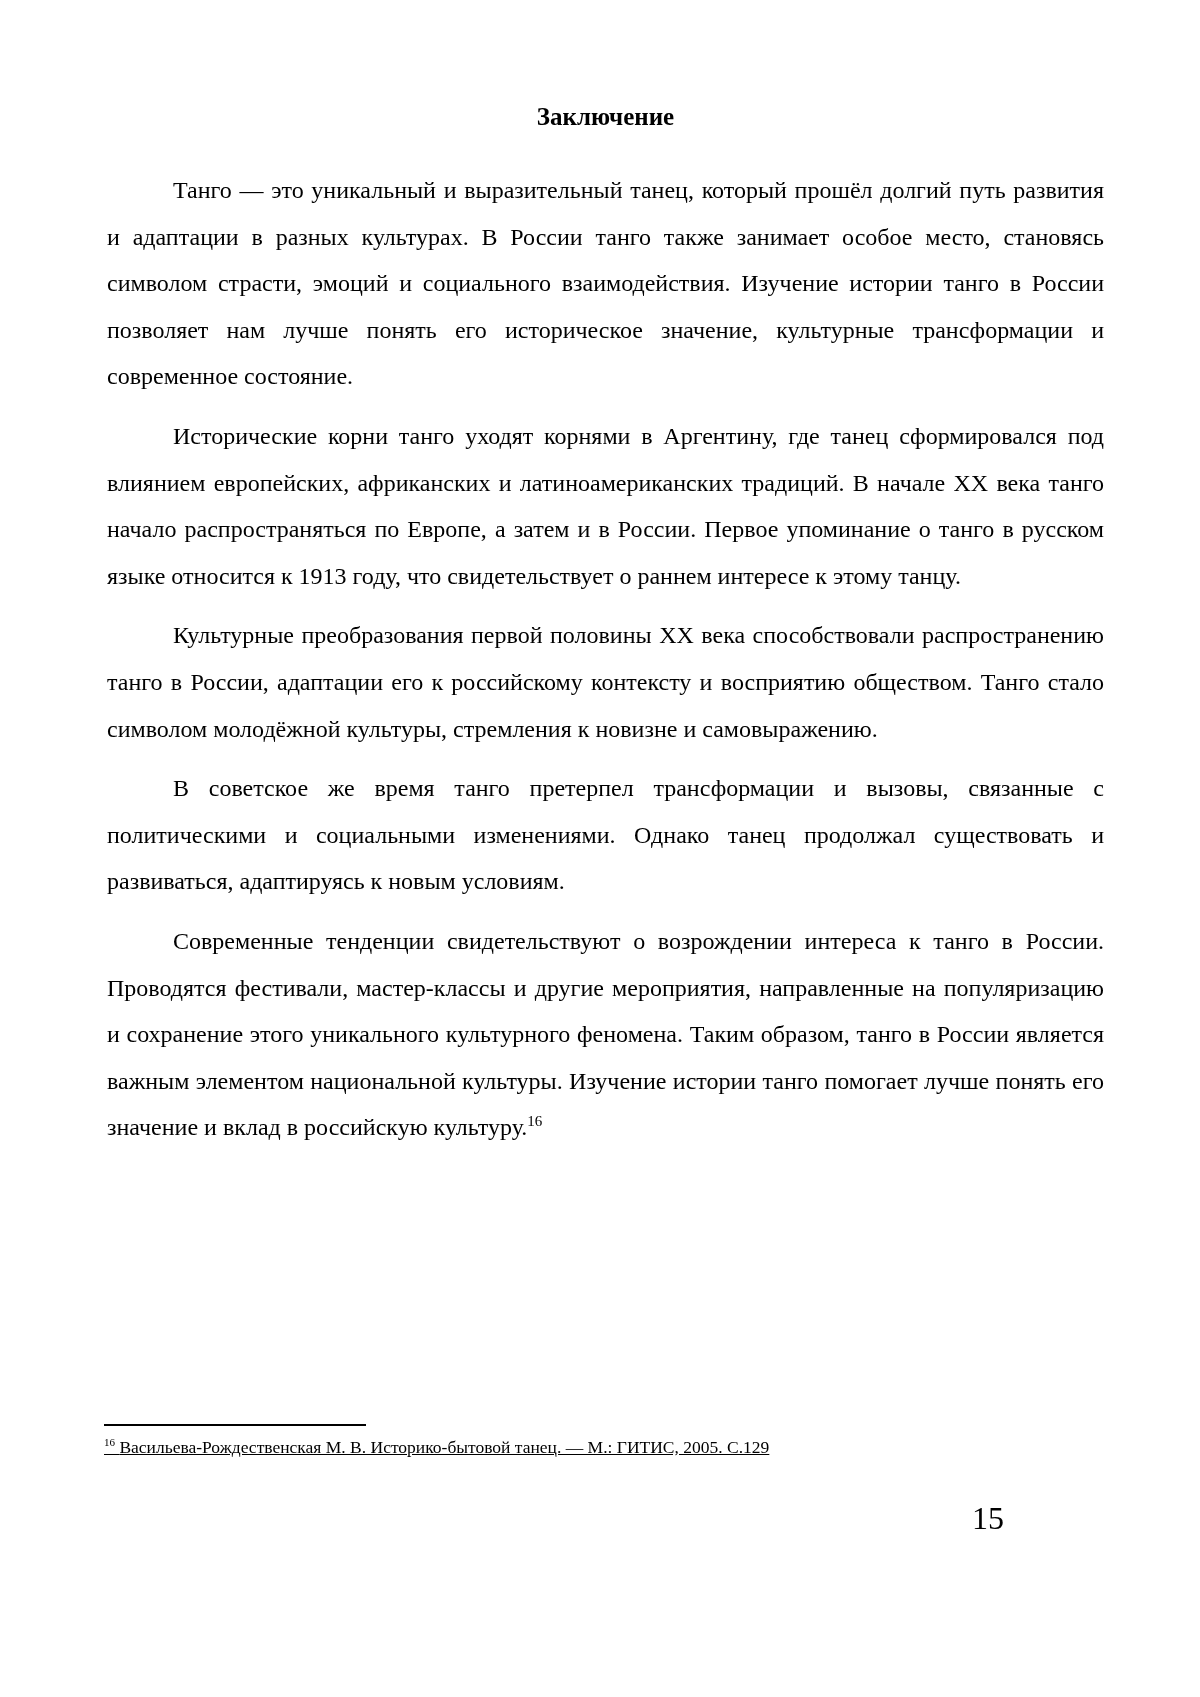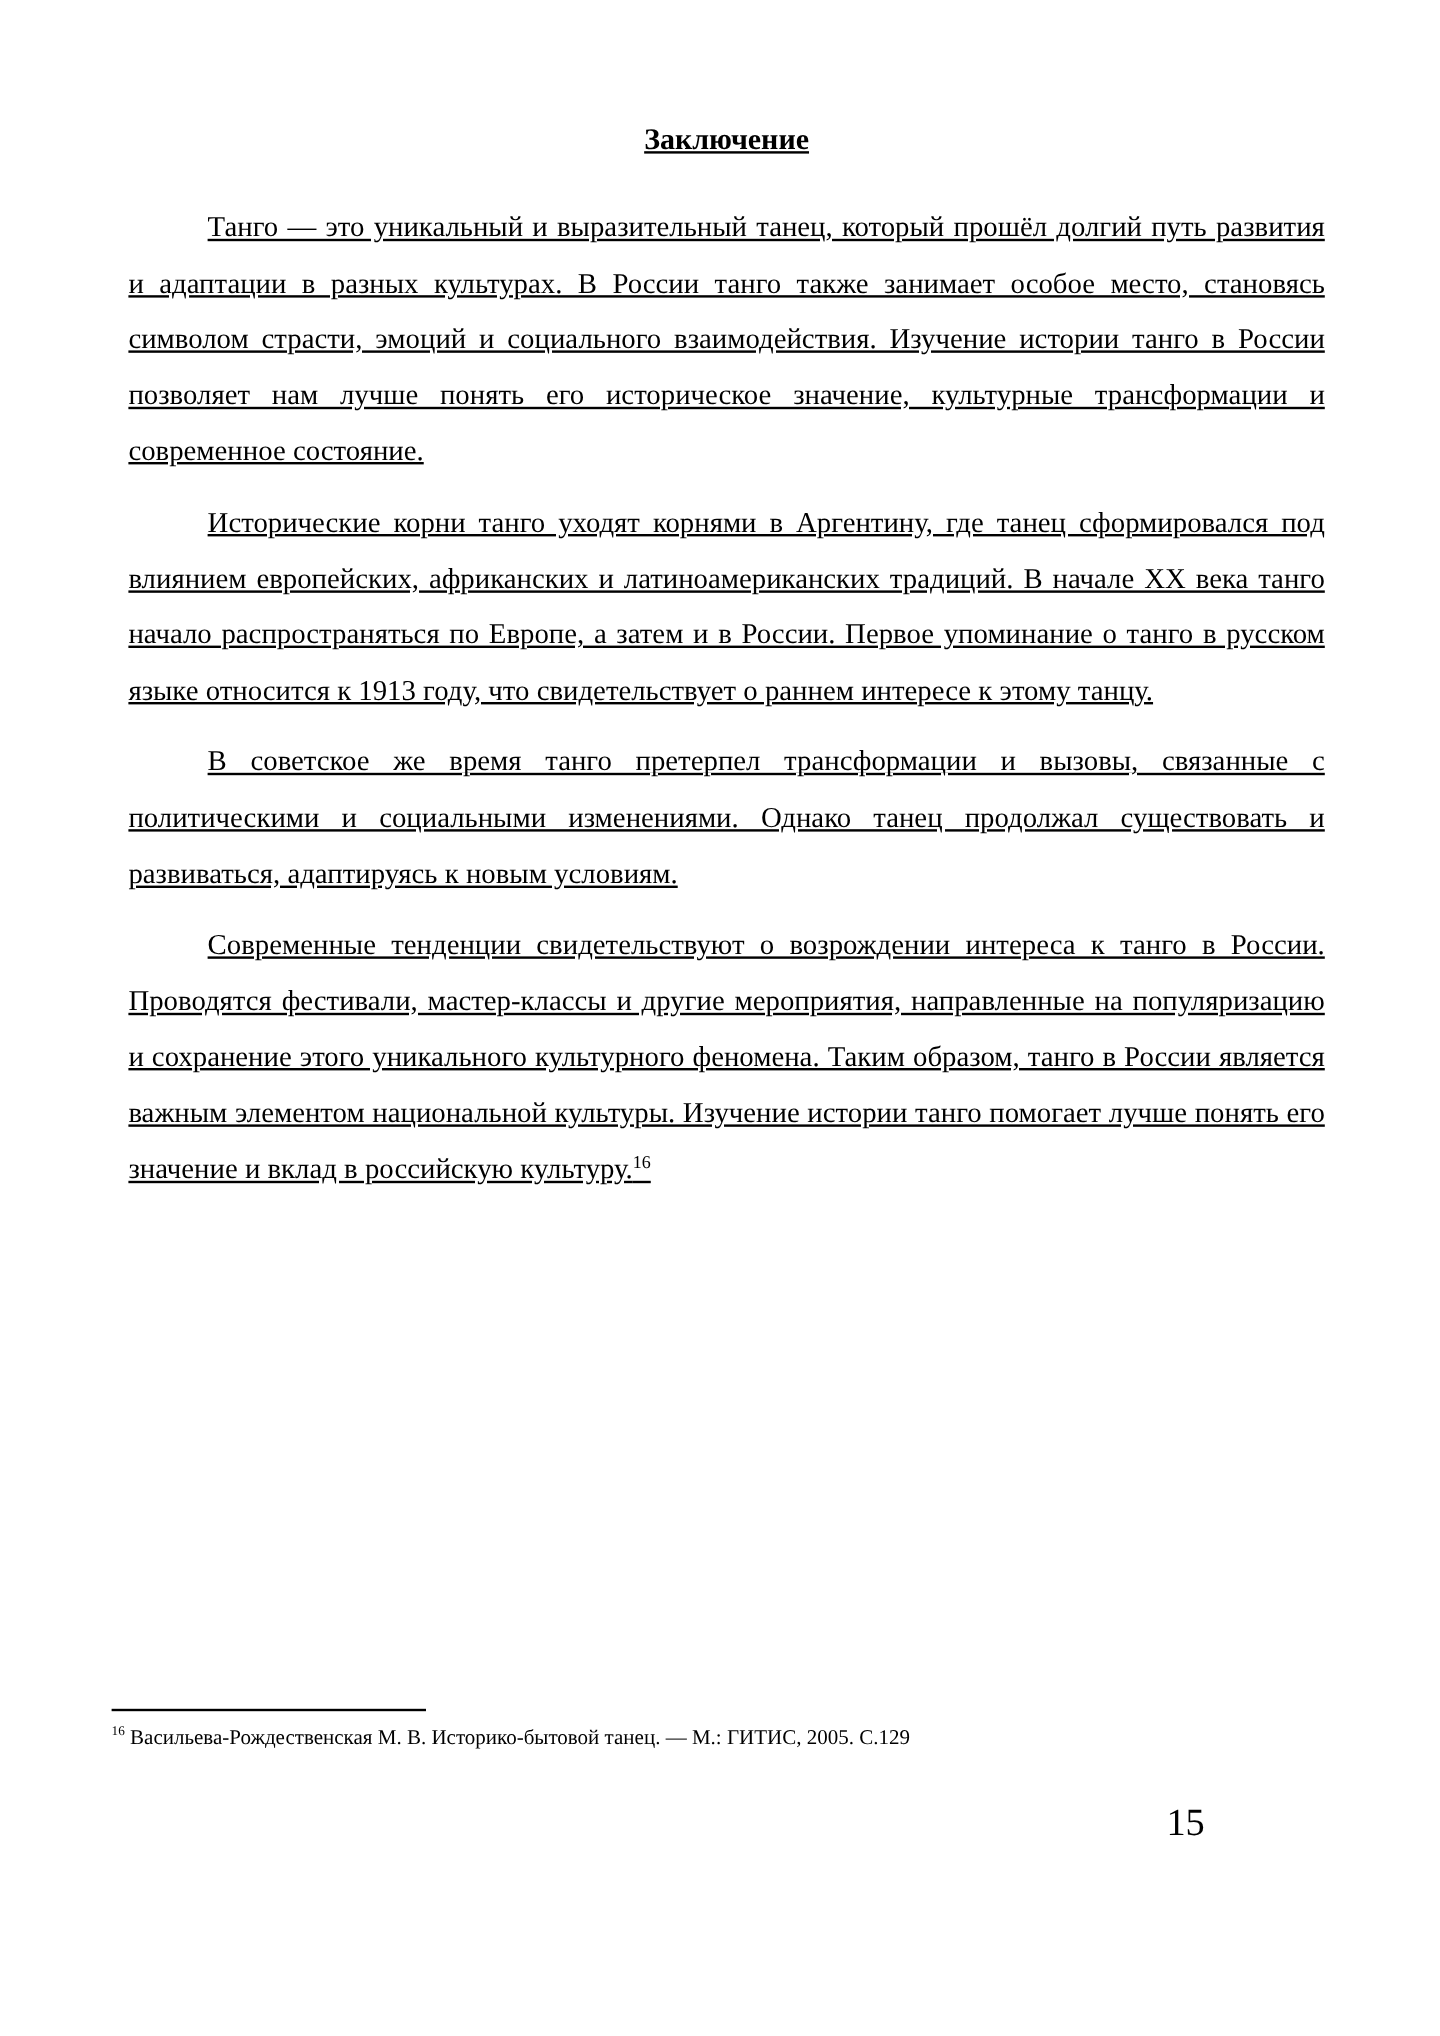--- a/index.html
+++ b/index.html
@@ -16,44 +16,44 @@
     overflow: hidden;
   }
   .page {
     position: absolute;
     inset: 0;
   }
   .content {
     margin-left: 107px;
     margin-right: 96px;
     padding-top: 103px;
-    text-decoration: underline;
   }
   .doc-title {
     text-align: center;
     font-size: 25px;
     font-weight: bold;
     margin: 0 0 36px 0;
   }
   .body-text p {
     font-size: 24px;
     line-height: 46.6px;
     text-align: justify;
     text-indent: 66px;
     margin: 0 0 13px 0;
   }
   .body-text p sup {
     font-size: 15px;
     line-height: 0;
   }
   .footnote-area {
     position: absolute;
-    left: 93px;
+    left: 104px;
     top: 1424px;
     width: 897px;
+    text-decoration: underline;
   }
   .footnote-rule {
     width: 262px;
     border-top: 2px solid #000000;
     margin-bottom: 9px;
   }
   .footnote {
     font-size: 17.5px;
     line-height: 24px;
     margin: 0;
@@ -74,20 +74,21 @@
 
 <div class="page">
   <div class="content">
     <h1 class="doc-title">Заключение</h1>
 
     <div class="body-text">
       <p><span>Танго — это уникальный и выразительный танец, который прошёл долгий путь развития и адаптации в разных культурах. В России танго также занимает особое место, становясь символом страсти, эмоций и социального взаимодействия. Изучение истории танго в России позволяет нам лучше понять его историческое значение, культурные трансформации и современное состояние.</span></p>
 
       <p><span>Исторические корни танго уходят корнями в Аргентину, где танец сформировался под влиянием европейских, африканских и латиноамериканских традиций. В начале XX века танго начало распространяться по Европе, а затем и в России. Первое упоминание о танго в русском языке относится к 1913 году, что свидетельствует о раннем интересе к этому танцу.</span></p>
 
+      <p><span>Культурные преобразования первой половины XX века способствовали распространению танго в России, адаптации его к российскому контексту и восприятию обществом. Танго стало символом молодёжной культуры, стремления к новизне и самовыражению.</span></p>
 
       <p><span>В советское же время танго претерпел трансформации и вызовы, связанные с политическими и социальными изменениями. Однако танец продолжал существовать и развиваться, адаптируясь к новым условиям.</span></p>
 
       <p><span>Современные тенденции свидетельствуют о возрождении интереса к танго в России. Проводятся фестивали, мастер-классы и другие мероприятия, направленные на популяризацию и сохранение этого уникального культурного феномена. Таким образом, танго в России является важным элементом национальной культуры. Изучение истории танго помогает лучше понять его значение и вклад в российскую культуру.</span><sup>16</sup></p>
     </div>
   </div>
 
   <div class="footnote-area">
     <div class="footnote-rule"></div>
     <p class="footnote"><sup>16</sup> <span>Васильева-Рождественская М. В. Историко-бытовой танец. — М.: ГИТИС, 2005. С.129</span></p>

